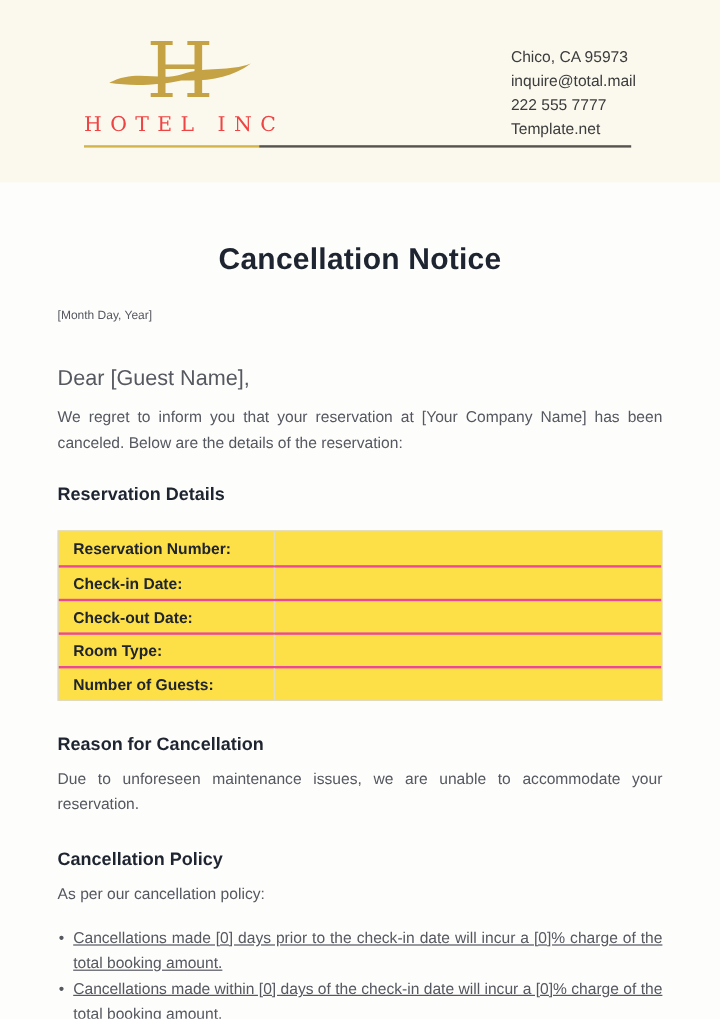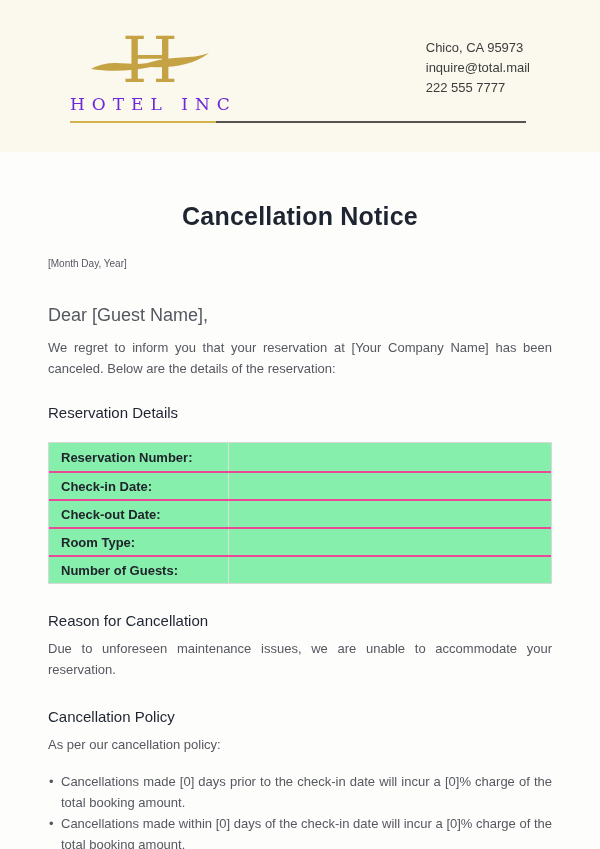--- a/index.html
+++ b/index.html
@@ -25,21 +25,21 @@
   .logo-mark { position: relative; height: 64px; width: 110px; margin: 0 auto; }
   .logo-h {
     font-family: "DejaVu Serif", "Liberation Serif", serif;
     font-size: 64px; line-height: 64px;
     color: #c5a244; font-weight: 400;
   }
   .logo-swoosh { position: absolute; left: -6px; top: 24px; }
   .logo-name {
     font-family: "DejaVu Serif", "Liberation Serif", serif;
     font-size: 17px; letter-spacing: 7px;
-    color: #6d28d9; margin-top: 2px; white-space: nowrap;
+    color: #ef4444; margin-top: 2px; white-space: nowrap;
   }
   .contact { text-align: left; padding-top: 12px; }
   .contact-line { font-size: 13px; line-height: 20px; color: #3c3c3c; }
   .header-rule { position: absolute; left: 70px; right: 74px; top: 121px; height: 2px; display: flex; }
   .rule-gold { width: 146px; background: #d3b44a; height: 2px; }
   .rule-dark { flex: 1; background: #56544e; height: 2px; }
 
   
   .content { padding: 0 48px; background: #fdfdfb; }
   .doc-title {
@@ -48,45 +48,45 @@
     font-size: 25px; font-weight: bold;
     color: #1e2430; letter-spacing: 0.2px;
   }
   .date-line { margin-top: 27px; font-size: 10px; color: #565860; }
   .salutation { margin-top: 36px; font-size: 18px; color: #565860; }
   .intro {
     margin-top: 11px; font-size: 13px; line-height: 21px;
     color: #565860; text-align: justify;
   }
   .section-heading {
-    margin-top: 25px; font-size: 15px; font-weight: normal; color: #1e2430;
+    margin-top: 25px; font-size: 15px; font-weight: bold; color: #1e2430;
   }
   .section-heading.gap-lg { margin-top: 28px; }
   .section-text { margin-top: 9px; font-size: 13px; line-height: 21px; color: #565860; text-align: justify; }
 
   
   .res-table {
     margin-top: 21px;
     border: 1px solid #d8d8d6;
-    background: #86efac;
+    background: #fde047;
   }
   .res-row { display: flex; height: 28px; }
   .res-row + .res-row { border-top: 2px solid #ec4899; }
   .res-label {
     width: 180px; border-right: 1px solid #dddddb;
     display: flex; align-items: center; padding-left: 12px;
     font-size: 13px; font-weight: bold; color: #20242c;
   }
   .res-value { flex: 1; font-size: 13px; color: #565860; display: flex; align-items: center; padding-left: 12px; }
 
   
   .bullets { margin-top: 16px; }
   .bullet { display: flex; font-size: 13px; line-height: 21px; color: #565860; }
   .bullet-dot { width: 13px; flex: 0 0 13px; padding-left: 1px; color: #565860; }
-  .bullet-text { flex: 1; text-align: justify; }
+  .bullet-text { flex: 1; text-align: justify; text-decoration: underline; }
 </style>
 </head>
 <body>
 
 <div class="page">
 
   <div class="header">
     <div class="logo-block">
       <div class="logo-mark">
         <div class="logo-h">H</div>
@@ -97,20 +97,21 @@
       <div class="logo-name">HOTEL INC</div>
     </div>
     <div class="contact">
 
         <div class="contact-line">Chico, CA 95973</div>
 
         <div class="contact-line">inquire@total.mail</div>
 
         <div class="contact-line">222 555 7777</div>
 
+        <div class="contact-line">Template.net</div>
       </div>
     <div class="header-rule">
       <div class="rule-gold"></div>
       <div class="rule-dark"></div>
     </div>
   </div>
 
   <div class="content">
     <div class="doc-title">Cancellation Notice</div>
     <div class="date-line">[Month Day, Year]</div>

